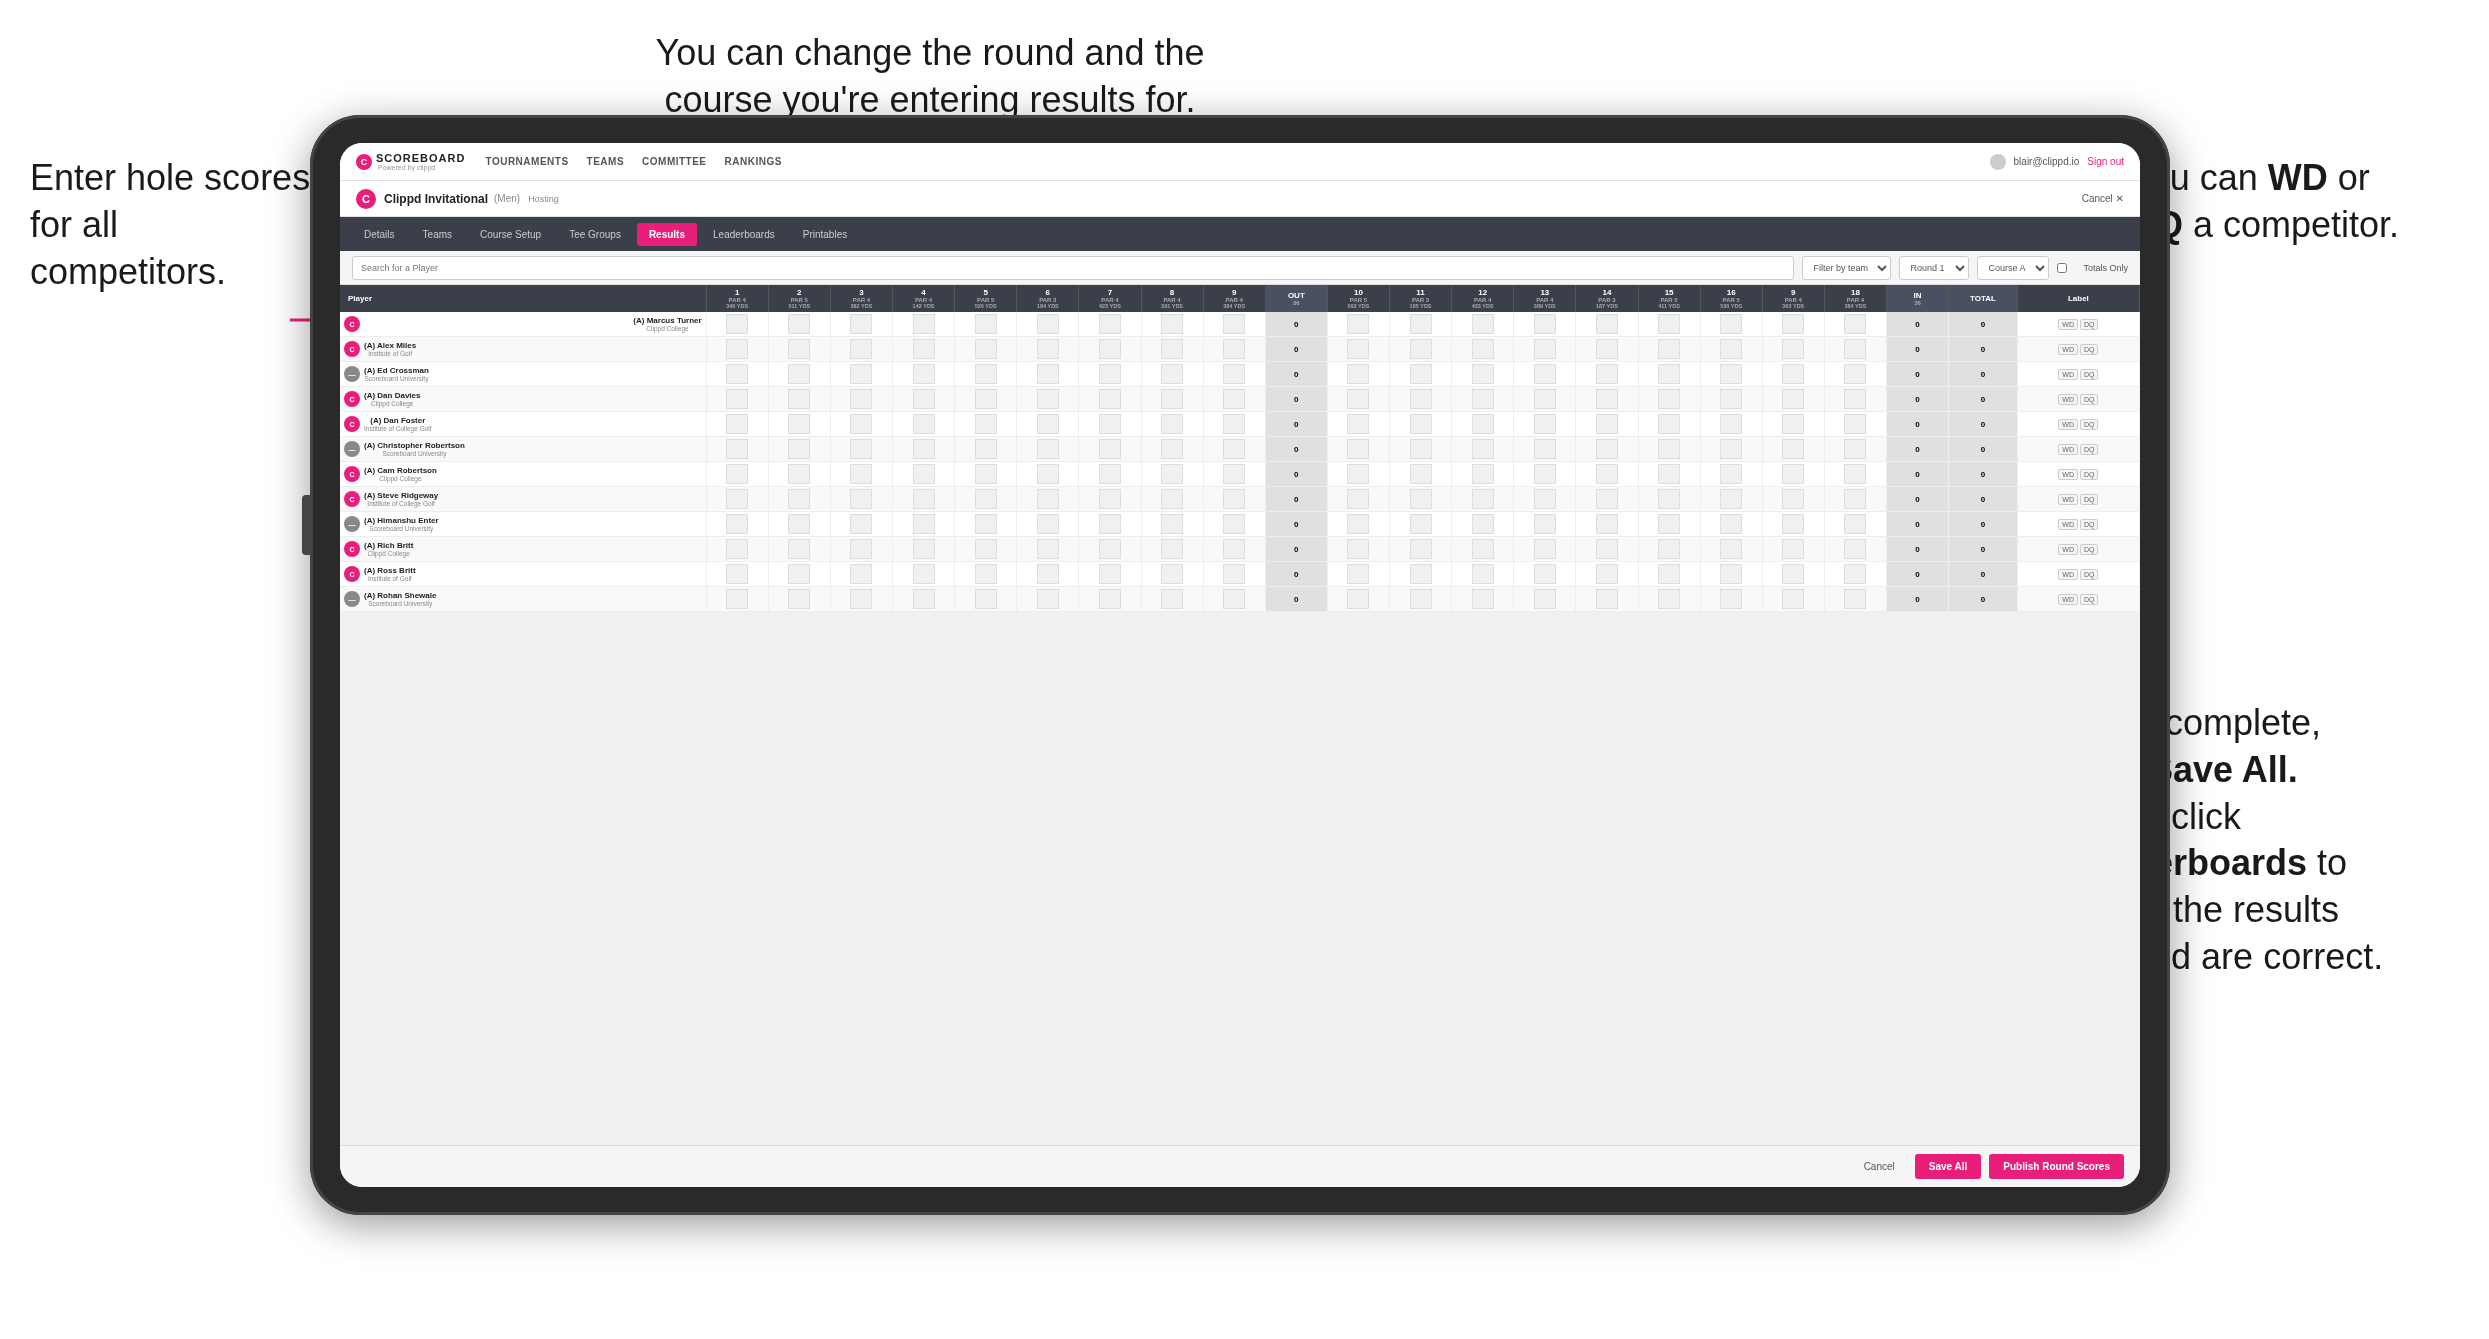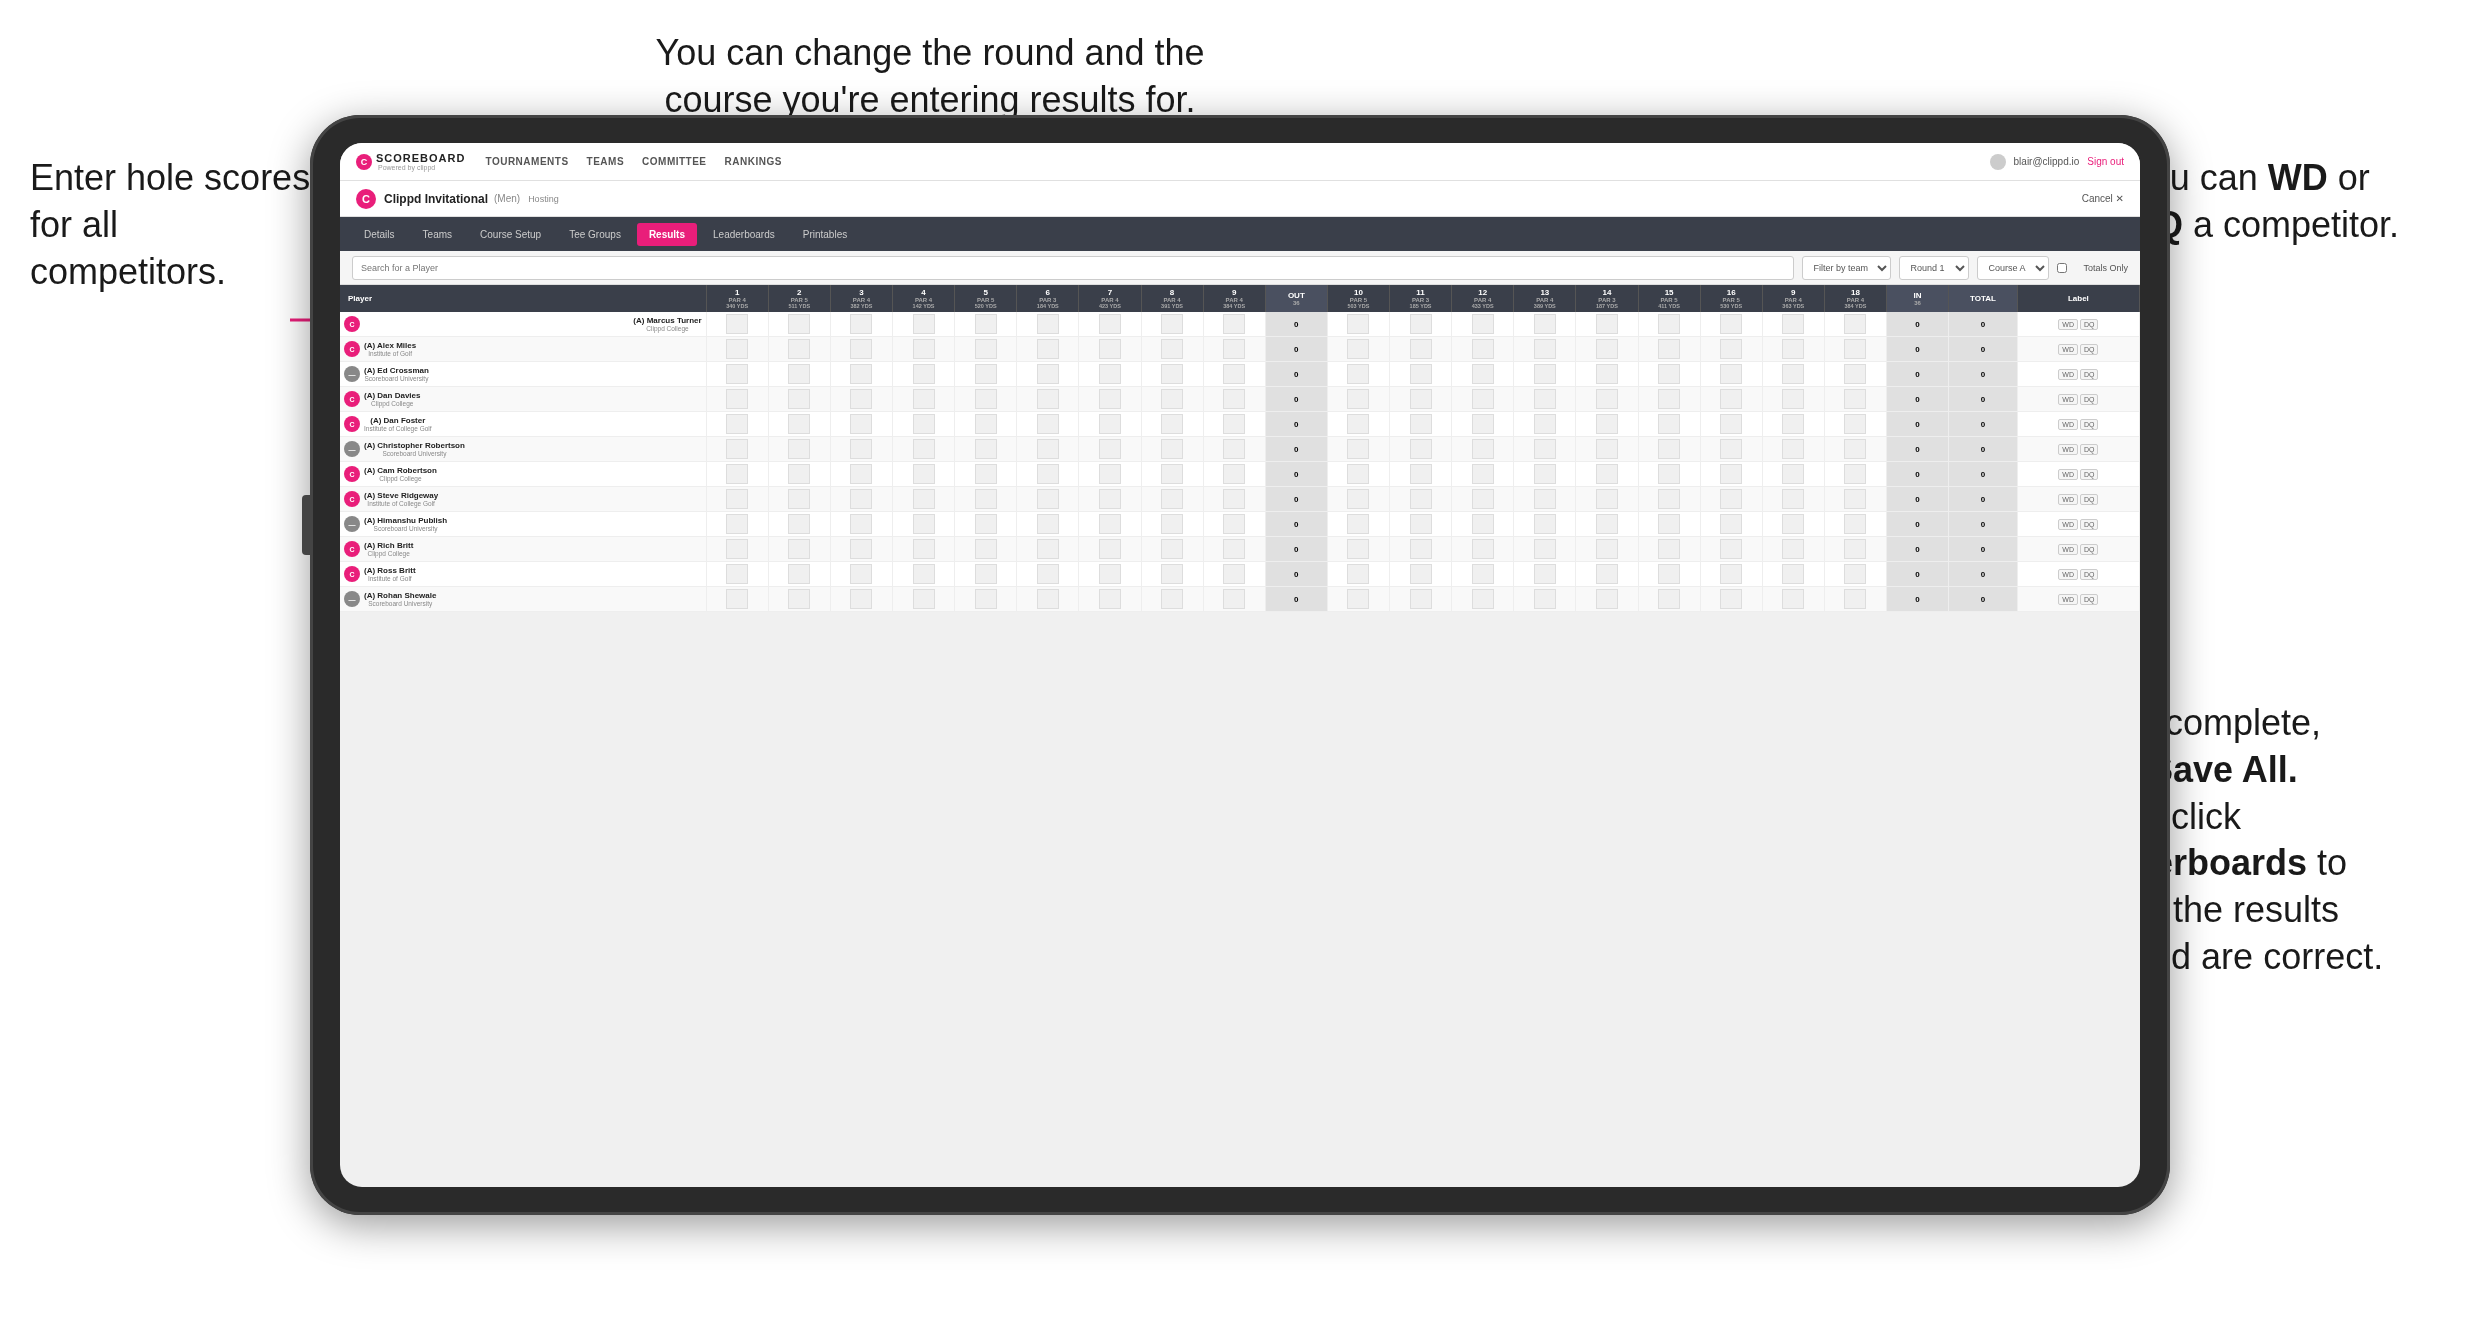--- a/index.html
+++ b/index.html
@@ -970,21 +970,21 @@
         <button style="font-size:7px;color:#666;padding:1px 3px;border:1px solid #ccc;border-radius:2px;cursor:pointer;background:#f5f5f5;">WD</button>
         <button style="font-size:7px;color:#666;padding:1px 3px;border:1px solid #ccc;border-radius:2px;cursor:pointer;background:#f5f5f5;">DQ</button>
       </div>
     </td>
               </tr>
               <tr style="background: white; border-bottom: 1px solid rgb(238, 238, 238);">
                 <td style="padding: 0px 4px; min-width: 165px;">
       <div style="display:flex;align-items:center;gap:4px;padding:3px 0;">
         <div style="width:16px;height:16px;border-radius:50%;background:#888;color:white;font-size:7px;font-weight:bold;display:flex;align-items:center;justify-content:center;flex-shrink:0;">—</div>
         <div>
-          <div style="font-size:8px;font-weight:700;color:#222;white-space:nowrap;">(A) Himanshu Publish</div>
+          <div style="font-size:8px;font-weight:700;color:#222;white-space:nowrap;">(A) Himanshu Enter</div>
           <div style="font-size:6.5px;color:#888;">Scoreboard University</div>
         </div>
       </div>
     </td>
                 <td style="padding: 2px; text-align: center; border-right: 1px solid rgb(238, 238, 238);"><input type="text" style="width: 22px; height: 20px; border: 1px solid rgb(221, 221, 221); background: rgb(240, 240, 240); text-align: center; font-size: 8px; padding: 0px;"></td>
                 <td style="padding: 2px; text-align: center; border-right: 1px solid rgb(238, 238, 238);"><input type="text" style="width: 22px; height: 20px; border: 1px solid rgb(221, 221, 221); background: rgb(240, 240, 240); text-align: center; font-size: 8px; padding: 0px;"></td>
                 <td style="padding: 2px; text-align: center; border-right: 1px solid rgb(238, 238, 238);"><input type="text" style="width: 22px; height: 20px; border: 1px solid rgb(221, 221, 221); background: rgb(240, 240, 240); text-align: center; font-size: 8px; padding: 0px;"></td>
                 <td style="padding: 2px; text-align: center; border-right: 1px solid rgb(238, 238, 238);"><input type="text" style="width: 22px; height: 20px; border: 1px solid rgb(221, 221, 221); background: rgb(240, 240, 240); text-align: center; font-size: 8px; padding: 0px;"></td>
                 <td style="padding: 2px; text-align: center; border-right: 1px solid rgb(238, 238, 238);"><input type="text" style="width: 22px; height: 20px; border: 1px solid rgb(221, 221, 221); background: rgb(240, 240, 240); text-align: center; font-size: 8px; padding: 0px;"></td>
                 <td style="padding: 2px; text-align: center; border-right: 1px solid rgb(238, 238, 238);"><input type="text" style="width: 22px; height: 20px; border: 1px solid rgb(221, 221, 221); background: rgb(240, 240, 240); text-align: center; font-size: 8px; padding: 0px;"></td>
@@ -1121,19 +1121,24 @@
       <div style="display:flex;gap:2px;justify-content:center;">
         <button style="font-size:7px;color:#666;padding:1px 3px;border:1px solid #ccc;border-radius:2px;cursor:pointer;background:#f5f5f5;">WD</button>
         <button style="font-size:7px;color:#666;padding:1px 3px;border:1px solid #ccc;border-radius:2px;cursor:pointer;background:#f5f5f5;">DQ</button>
       </div>
     </td>
               </tr>
             </tbody>
         </table>
       </div>
 
+      <div class="bottom-bar">
+        <span class="btn-cancel">Cancel</span>
+        <button class="btn-save">Save All</button>
+        <button class="btn-publish">Publish Round Scores</button>
+      </div>
 
     </div>
 
     <div style="position:absolute;left:-8px;top:380px;width:8px;height:60px;background:#444;border-radius:4px 0 0 4px;"></div>
   </div>
 
 </div>
 
 </body></html>

